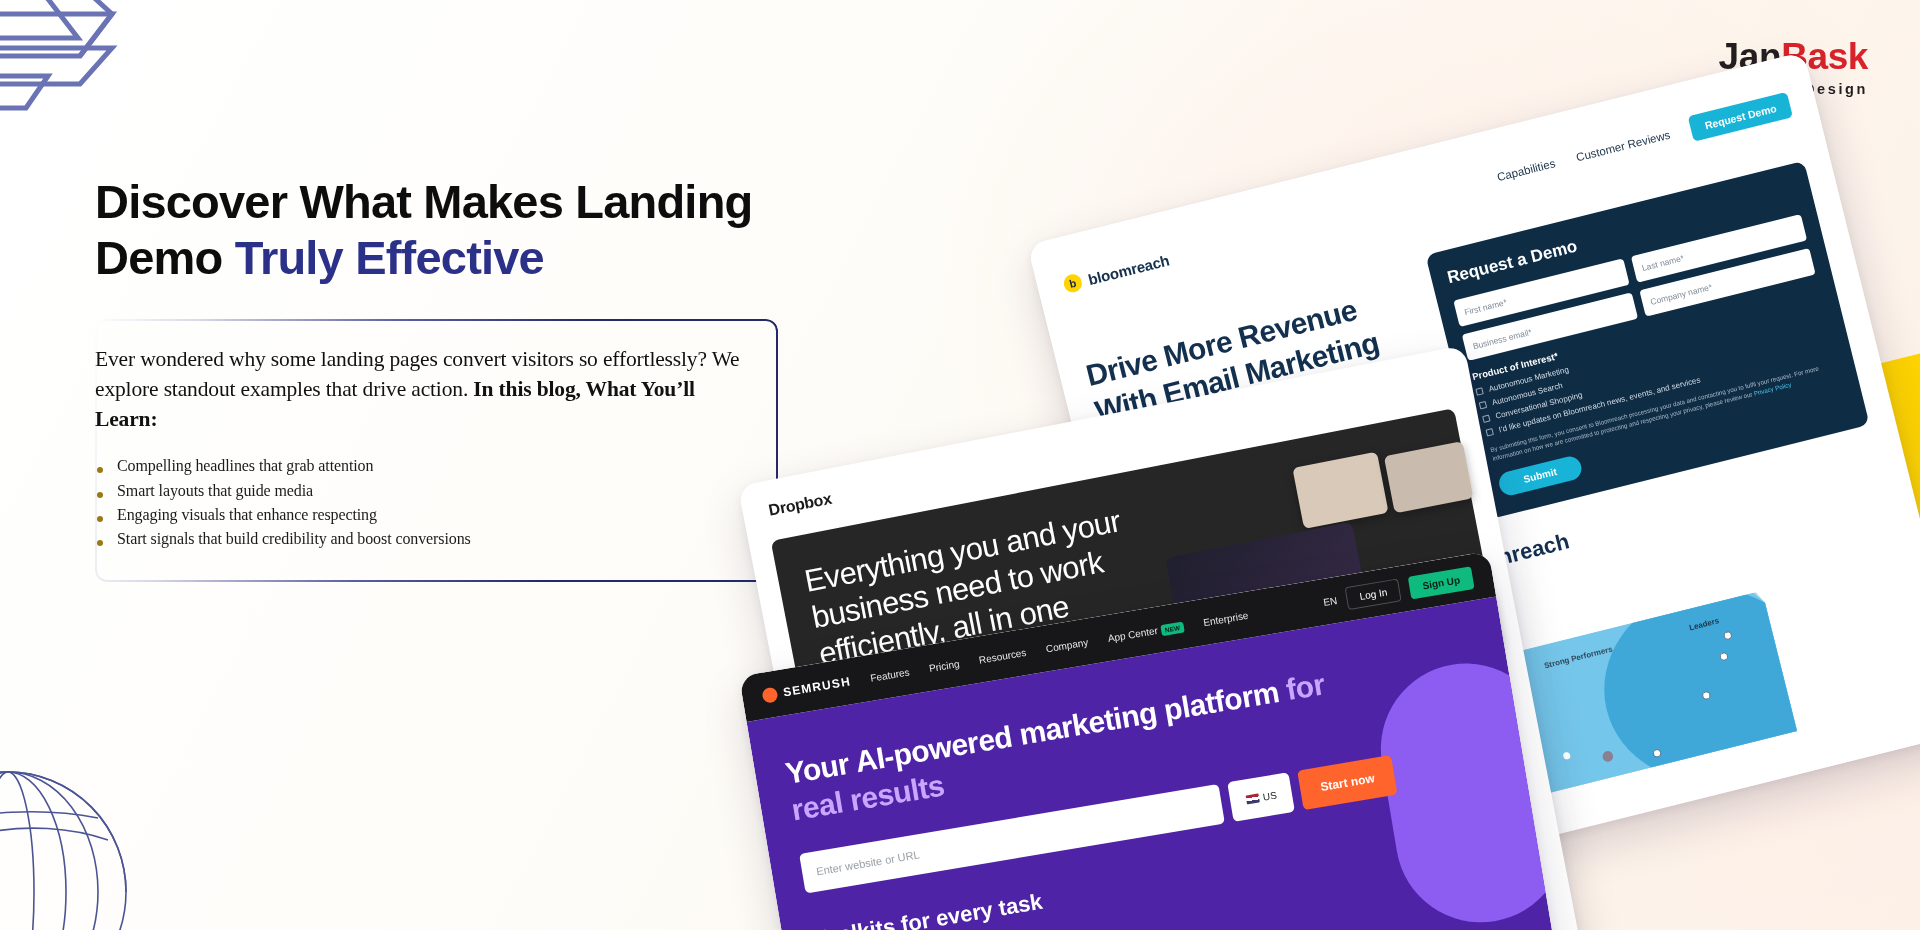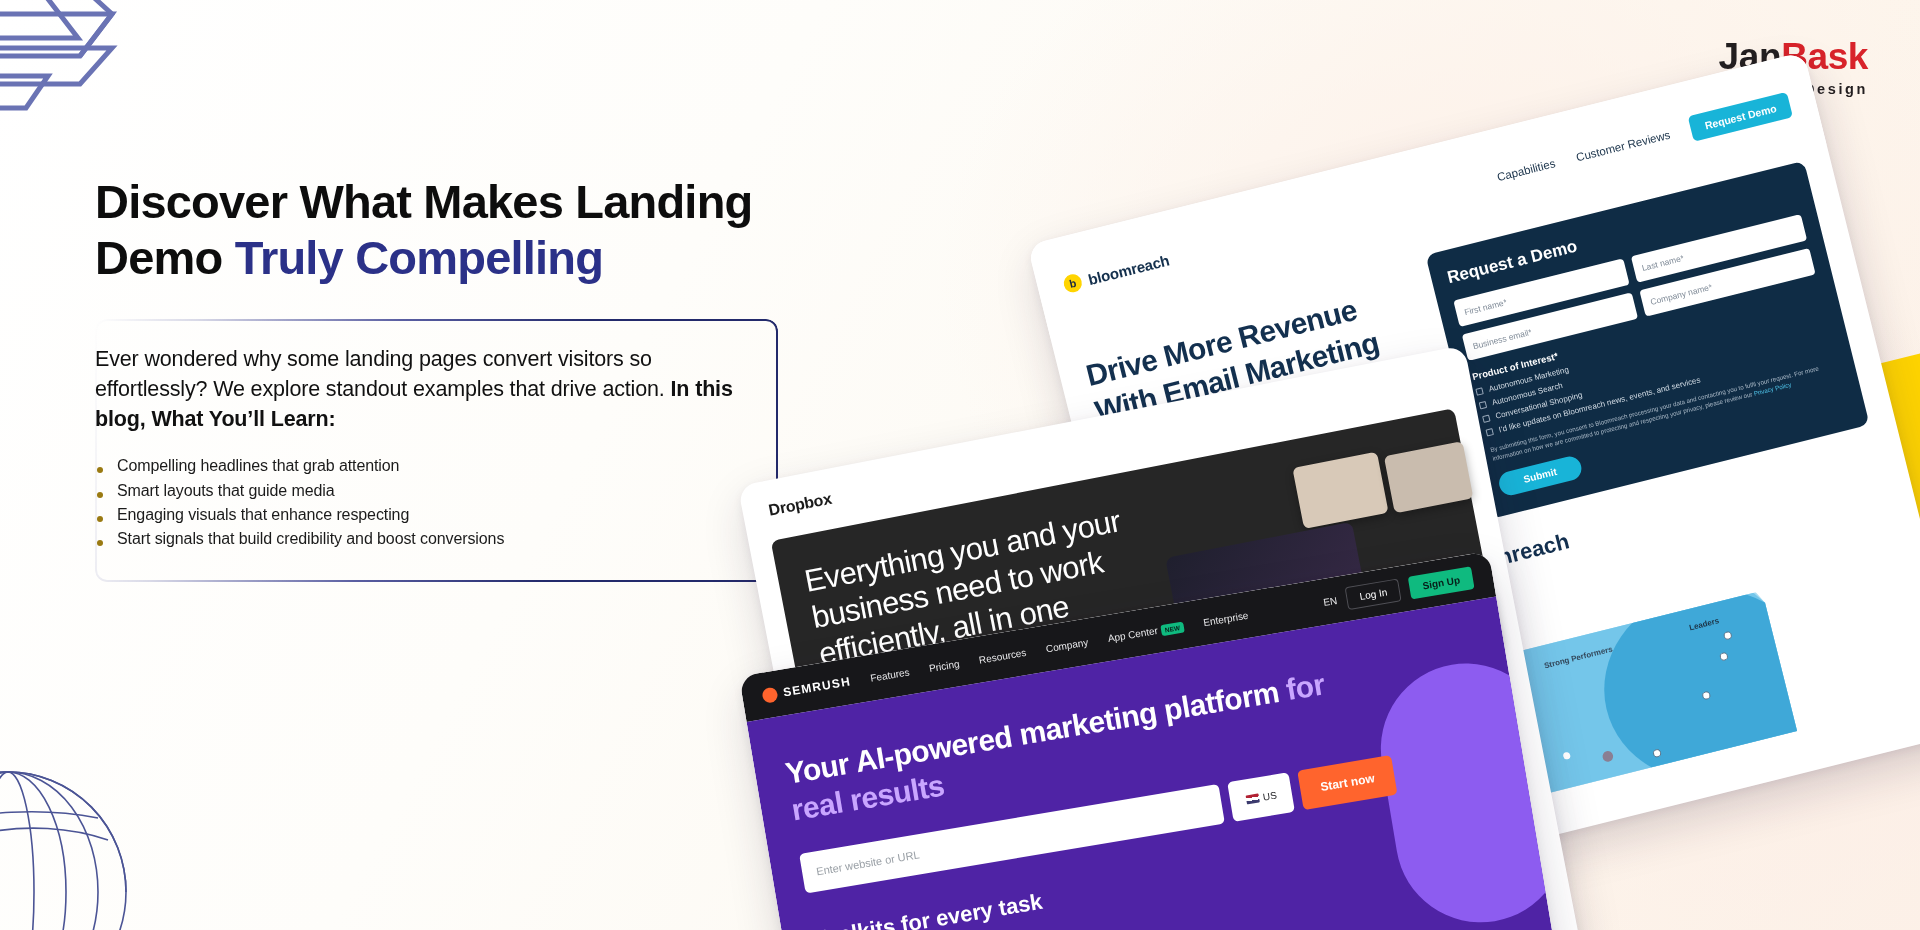--- a/index.html
+++ b/index.html
@@ -83,20 +83,21 @@
     color: #0d0d0d;
   }
   .headline .accent { color: #2b3188; }
 
   
   .callout {
     position: relative;
     margin-top: 32px;
     padding: 26px 30px 30px 0;
     width: 683px;
+    font-family: Liberation Serif, serif;
   }
   .callout::before {
     content: "";
     position: absolute;
     inset: 0;
     border-radius: 12px;
     padding: 2px;
     background:
       linear-gradient(100deg,
         rgba(43,49,136,0.00) 0%,
@@ -343,21 +344,21 @@
 
   <div class="logo">
     <div class="logo-main"><span class="logo-jan">Jan</span><span class="logo-bask">Bask</span></div>
     <div class="logo-sub">Digital  Design</div>
   </div>
 
   <div class="content">
 
     <h1 class="headline">
       <span>Discover What Makes Landing</span><br>
-      <span>Demo </span><span class="accent">Truly Compelling</span>
+      <span>Demo </span><span class="accent">Truly Effective</span>
     </h1>
 
     <div class="callout">
       <div class="callout-inner">
         <p class="lede">
           <span>Ever wondered why some landing pages convert visitors so effortlessly? We explore standout examples that drive action. </span><span class="strong">In this blog, What You’ll Learn:</span>
         </p>
 
         <ul class="points">
           <li class="point">Compelling headlines that grab attention</li>

